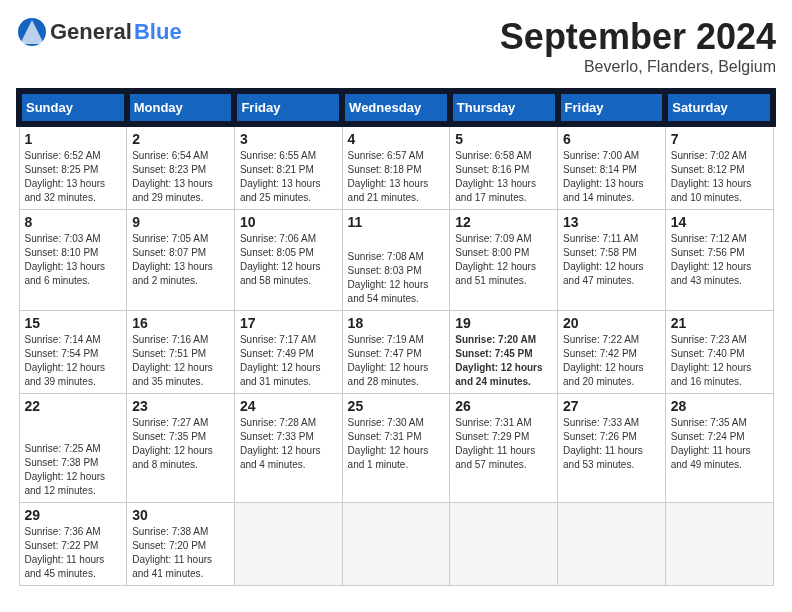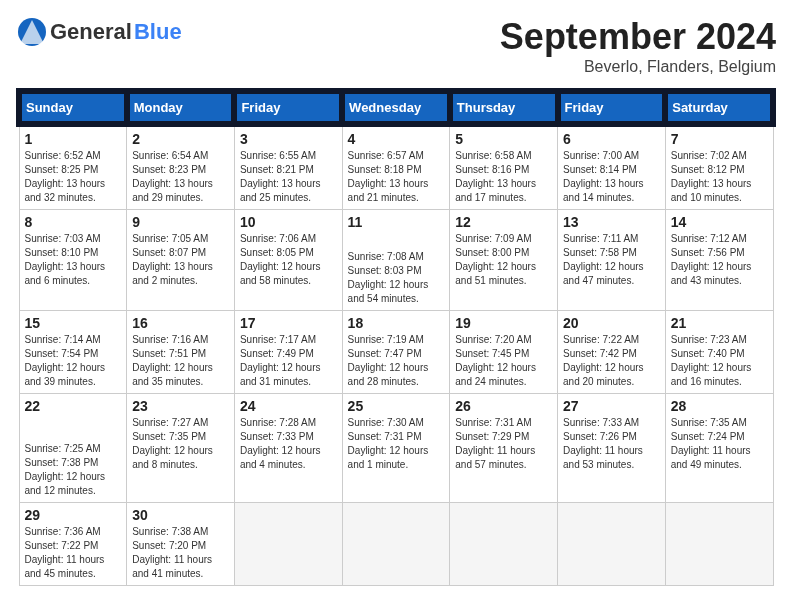--- a/index.html
+++ b/index.html
@@ -241,21 +241,21 @@
         </td>
         <td>
           <span class="day-number">18</span>
           <div class="cell-info" style="white-space: pre-line;">Sunrise: 7:19 AM
 Sunset: 7:47 PM
 Daylight: 12 hours
 and 28 minutes.</div>
         </td>
         <td>
           <span class="day-number">19</span>
-          <div class="cell-info" style="white-space: pre-line;">Sunrise: 7:20 AM
+          <div class="cell-info" style="white-space: pre-line; font-weight: bold;">Sunrise: 7:20 AM
 Sunset: 7:45 PM
 Daylight: 12 hours
 and 24 minutes.</div>
         </td>
         <td>
           <span class="day-number">20</span>
           <div class="cell-info" style="white-space: pre-line;">Sunrise: 7:22 AM
 Sunset: 7:42 PM
 Daylight: 12 hours
 and 20 minutes.</div>

